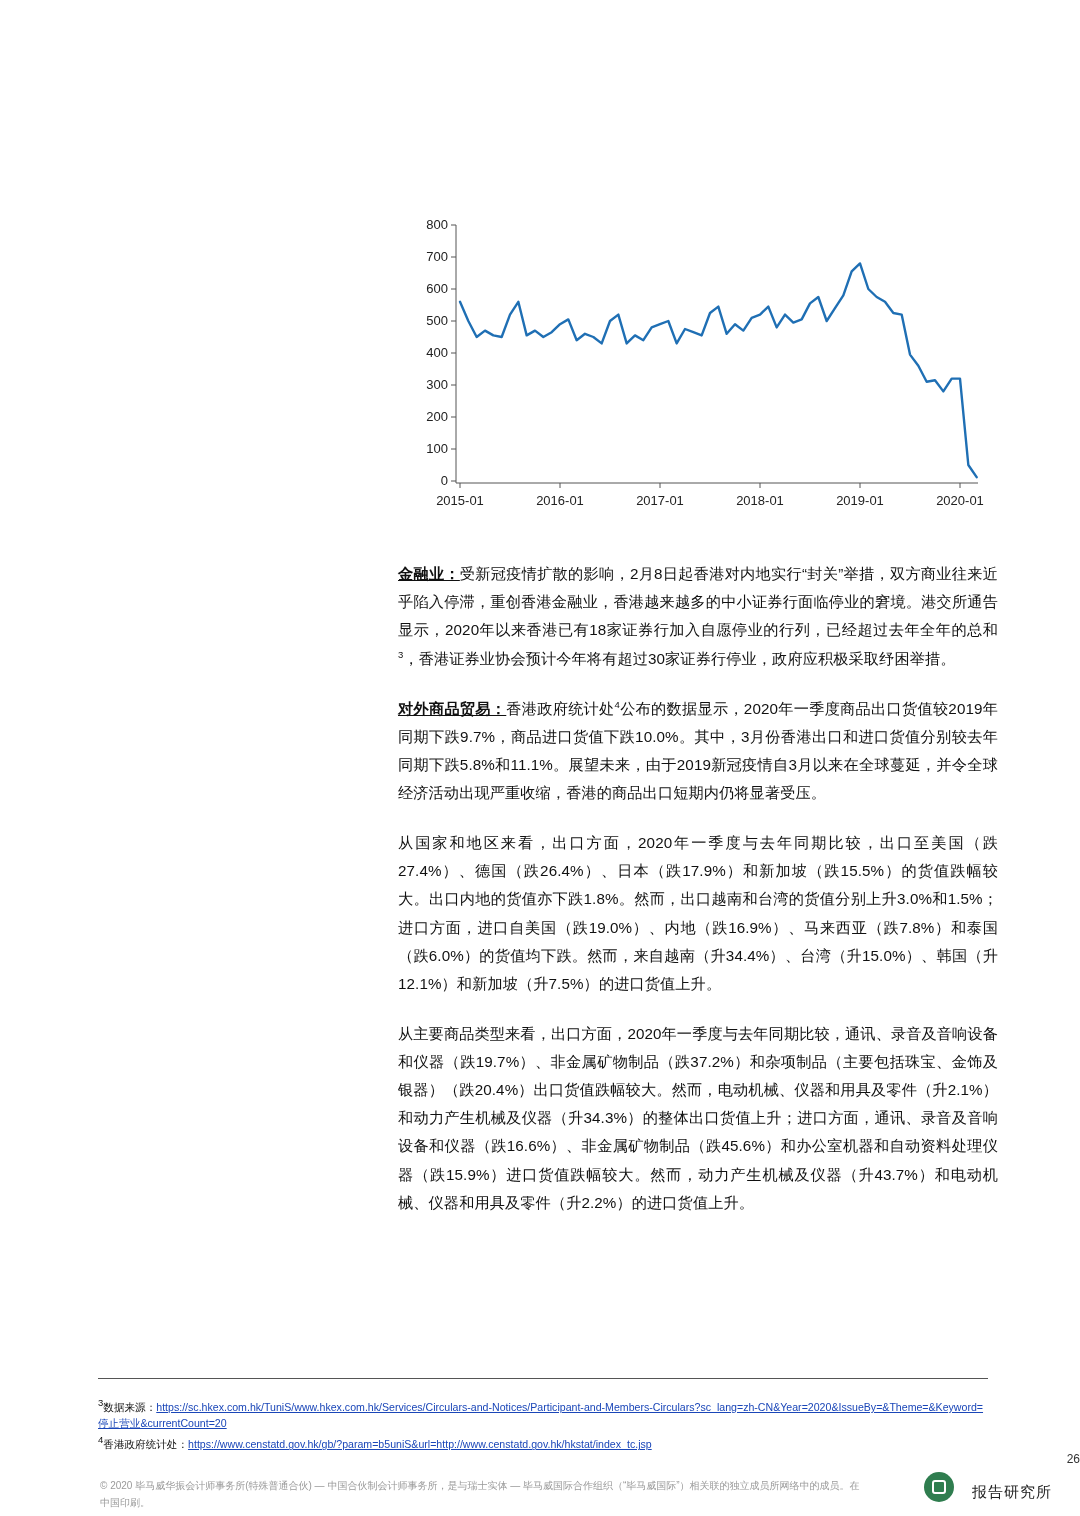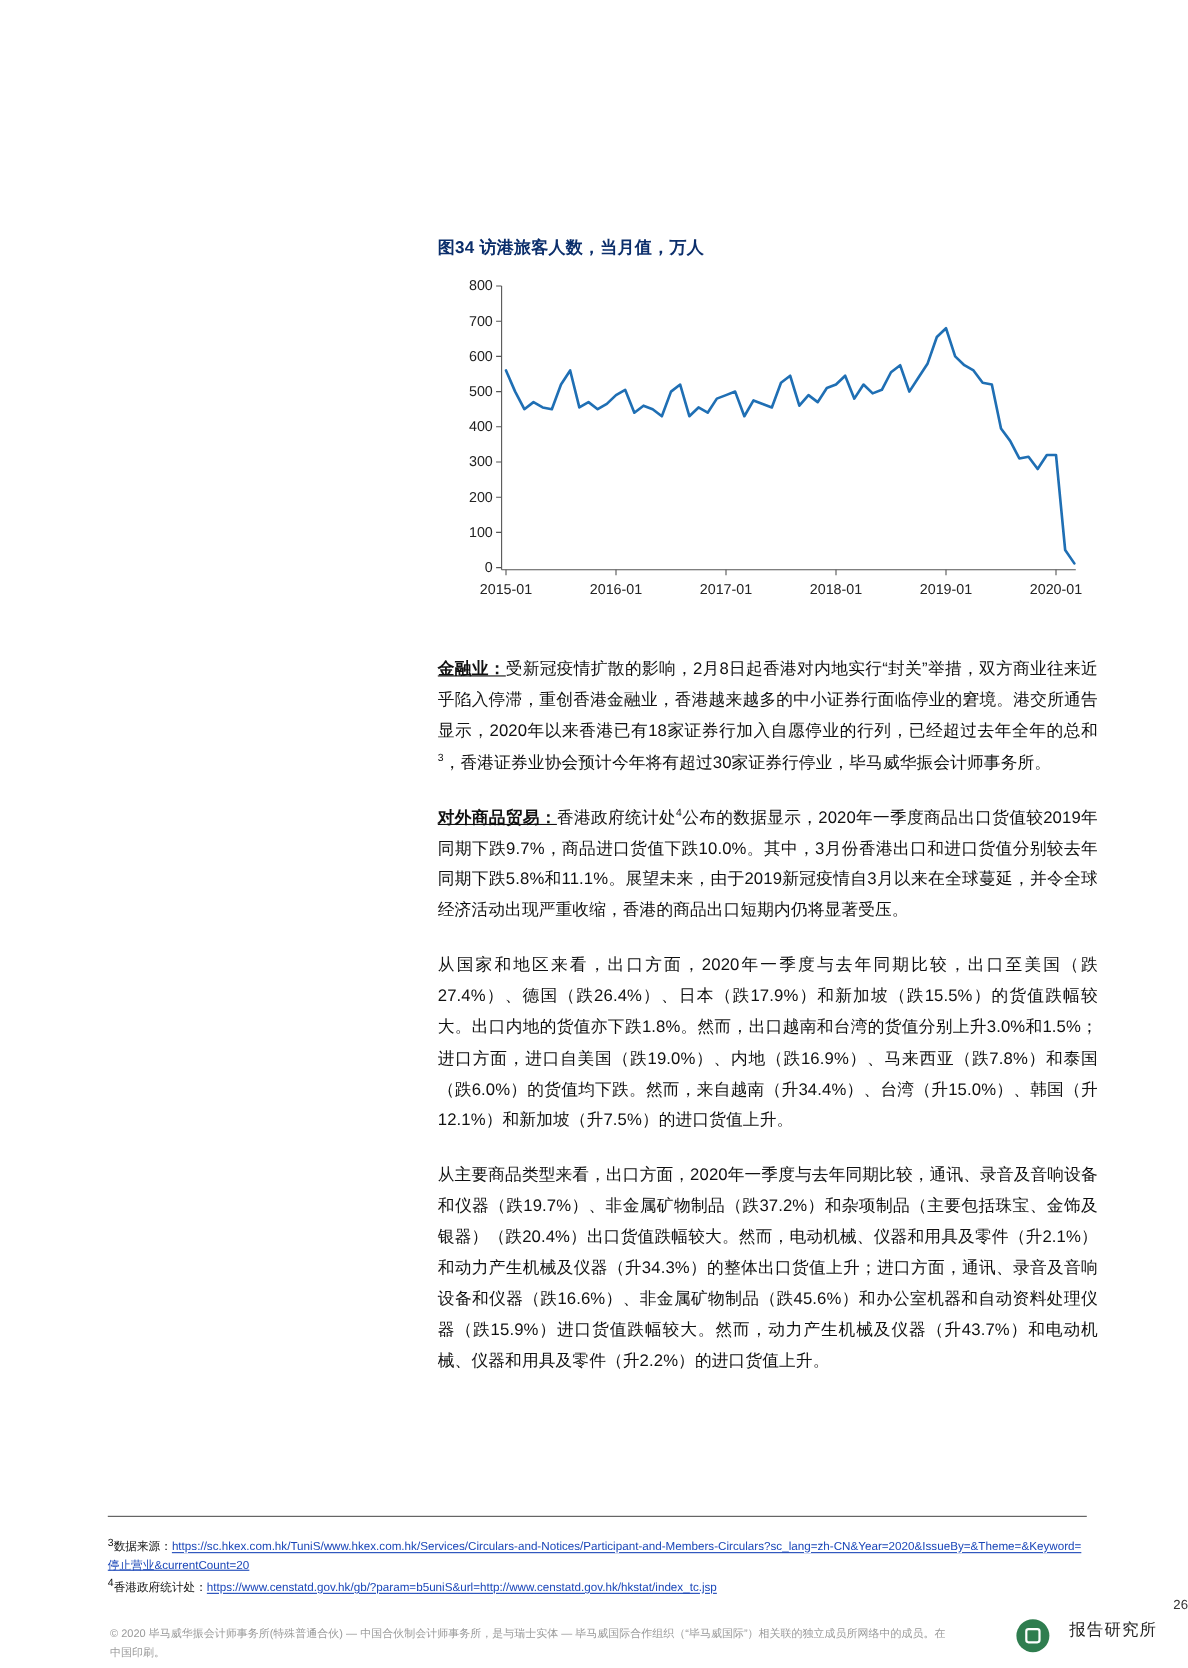--- a/index.html
+++ b/index.html
@@ -96,21 +96,21 @@
     width: 760px;
     font-size: 10px;
     line-height: 1.65;
     color: #9a9a9a;
   }
   .brand {
     position: absolute;
     right: 28px;
     top: 1472px;
     display: flex;
-    align-items: flex-start;
+    align-items: flex-end;
     gap: 18px;
   }
   .brand .logo {
     width: 30px;
     height: 30px;
     border-radius: 50%;
     background: #2f7d4f;
     position: relative;
     flex: none;
   }
@@ -136,21 +136,20 @@
     font-family: "Liberation Sans", sans-serif;
   }
 </style>
 </head>
 <body>
 
 <div class="page">
 
   <div class="content">
 
-    <div class="fig-title">图34 访港旅客人数，当月值，万人</div>
 
     <div class="chart-wrap">
       <svg class="chart" width="600" height="300" viewBox="0 0 600 300">
 
         <line x1="58" y1="10" x2="58" y2="268" stroke="#555555" stroke-width="1"></line>
         <line x1="58" y1="268" x2="580" y2="268" stroke="#555555" stroke-width="1"></line>
 
         <g>
           <text class="axis-label" x="50" y="14" text-anchor="end">800</text>
           <text class="axis-label" x="50" y="46" text-anchor="end">700</text>
@@ -189,21 +188,21 @@
           <text class="axis-label" x="362" y="290" text-anchor="middle">2018-01</text>
           <text class="axis-label" x="462" y="290" text-anchor="middle">2019-01</text>
           <text class="axis-label" x="562" y="290" text-anchor="middle">2020-01</text>
         </g>
 
         <polyline id="series-path" fill="none" stroke="#1f6fb4" stroke-width="2.4" stroke-linejoin="round" stroke-linecap="round" points="62.00,86.80 70.33,106.00 78.67,122.00 87.00,115.60 95.33,120.40 103.67,122.00 112.00,99.60 120.33,86.80 128.67,120.40 137.00,115.60 145.33,122.00 153.67,117.20 162.00,109.20 170.33,104.40 178.67,125.20 187.00,118.80 195.33,122.00 203.67,128.40 212.00,106.00 220.33,99.60 228.67,128.40 237.00,120.40 245.33,125.20 253.67,112.40 262.00,109.20 270.33,106.00 278.67,128.40 287.00,114.00 295.33,117.20 303.67,120.40 312.00,98.00 320.33,91.60 328.67,118.80 337.00,109.20 345.33,115.60 353.67,102.80 362.00,99.60 370.33,91.60 378.67,112.40 387.00,99.60 395.33,107.60 403.67,104.40 412.00,88.40 420.33,82.00 428.67,106.00 437.00,93.20 445.33,80.40 453.67,56.40 462.00,48.40 470.33,74.00 478.67,82.00 487.00,86.80 495.33,98.00 503.67,99.60 512.00,139.60 520.33,150.80 528.67,166.80 537.00,165.20 545.33,176.40 553.67,163.60 562.00,163.60 570.33,250.00 578.67,262.16"></polyline>
       </svg>
     </div>
 
 
-    <p class="para"><b>金融业：</b><span>受新冠疫情扩散的影响，2月8日起香港对内地实行“封关”举措，双方商业往来近乎陷入停滞，重创香港金融业，香港越来越多的中小证券行面临停业的窘境。港交所通告显示，2020年以来香港已有18家证券行加入自愿停业的行列，已经超过去年全年的总和</span><sup>3</sup><span>，香港证券业协会预计今年将有超过30家证券行停业，毕马威华振会计师事务所。</span></p>
+    <p class="para"><b>金融业：</b><span>受新冠疫情扩散的影响，2月8日起香港对内地实行“封关”举措，双方商业往来近乎陷入停滞，重创香港金融业，香港越来越多的中小证券行面临停业的窘境。港交所通告显示，2020年以来香港已有18家证券行加入自愿停业的行列，已经超过去年全年的总和</span><sup>3</sup><span>，香港证券业协会预计今年将有超过30家证券行停业，政府应积极采取纾困举措。</span></p>
 
     <p class="para"><b>对外商品贸易：</b><span>香港政府统计处</span><sup>4</sup><span>公布的数据显示，2020年一季度商品出口货值较2019年同期下跌9.7%，商品进口货值下跌10.0%。其中，3月份香港出口和进口货值分别较去年同期下跌5.8%和11.1%。展望未来，由于2019新冠疫情自3月以来在全球蔓延，并令全球经济活动出现严重收缩，香港的商品出口短期内仍将显著受压。</span></p>
 
     <p class="para">从国家和地区来看，出口方面，2020年一季度与去年同期比较，出口至美国（跌27.4%）、德国（跌26.4%）、日本（跌17.9%）和新加坡（跌15.5%）的货值跌幅较大。出口内地的货值亦下跌1.8%。然而，出口越南和台湾的货值分别上升3.0%和1.5%；进口方面，进口自美国（跌19.0%）、内地（跌16.9%）、马来西亚（跌7.8%）和泰国（跌6.0%）的货值均下跌。然而，来自越南（升34.4%）、台湾（升15.0%）、韩国（升12.1%）和新加坡（升7.5%）的进口货值上升。</p>
 
     <p class="para">从主要商品类型来看，出口方面，2020年一季度与去年同期比较，通讯、录音及音响设备和仪器（跌19.7%）、非金属矿物制品（跌37.2%）和杂项制品（主要包括珠宝、金饰及银器）（跌20.4%）出口货值跌幅较大。然而，电动机械、仪器和用具及零件（升2.1%）和动力产生机械及仪器（升34.3%）的整体出口货值上升；进口方面，通讯、录音及音响设备和仪器（跌16.6%）、非金属矿物制品（跌45.6%）和办公室机器和自动资料处理仪器（跌15.9%）进口货值跌幅较大。然而，动力产生机械及仪器（升43.7%）和电动机械、仪器和用具及零件（升2.2%）的进口货值上升。</p>
 
   </div>
 
   <div class="footnotes">

